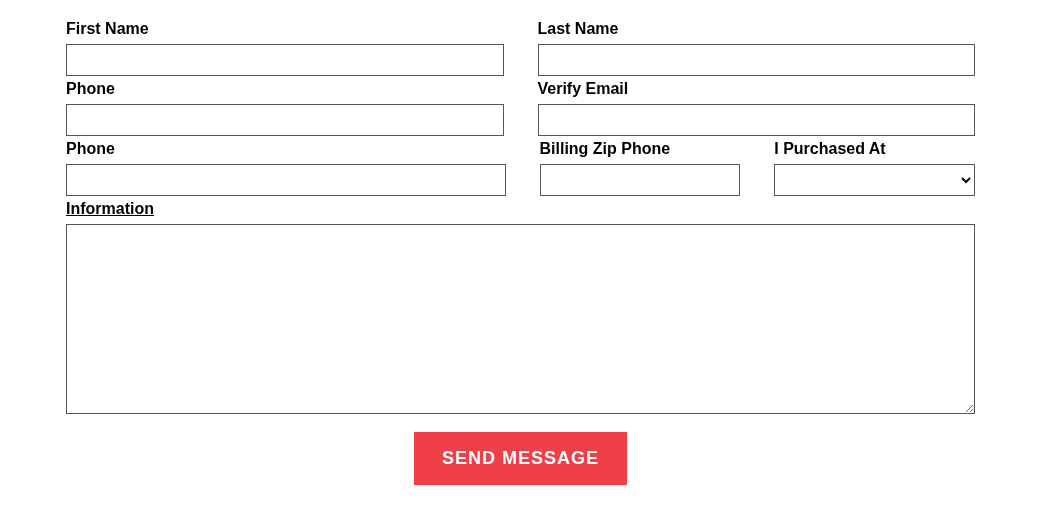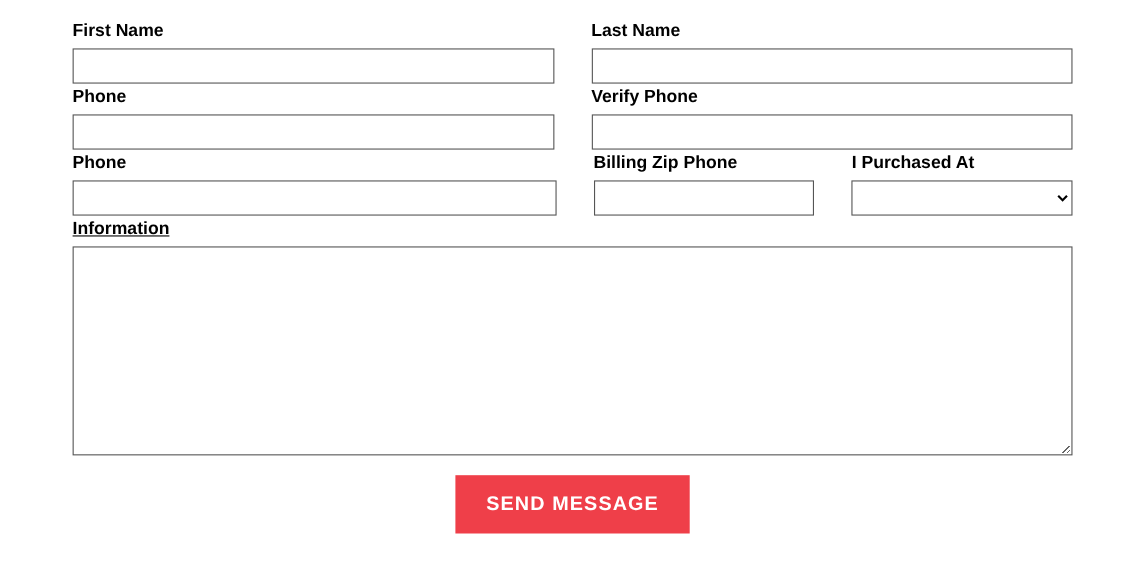--- a/index.html
+++ b/index.html
@@ -107,21 +107,21 @@
       <input type="text" class="form-input" value="" style="">
     </div>
   </div>
 
   <div class="form-row">
     <div class="form-group half">
       <label class="form-label">Phone</label>
       <input type="text" class="form-input" value="" style="">
     </div>
     <div class="form-group half">
-      <label class="form-label">Verify Phone</label>
+      <label class="form-label">Verify Email</label>
       <input type="text" class="form-input" value="" style="">
     </div>
   </div>
 
   <div class="form-row three-col">
     <div class="form-group">
       <label class="form-label">Phone</label>
       <input type="text" class="form-input" value="" style="">
     </div>
     <div class="form-group">

